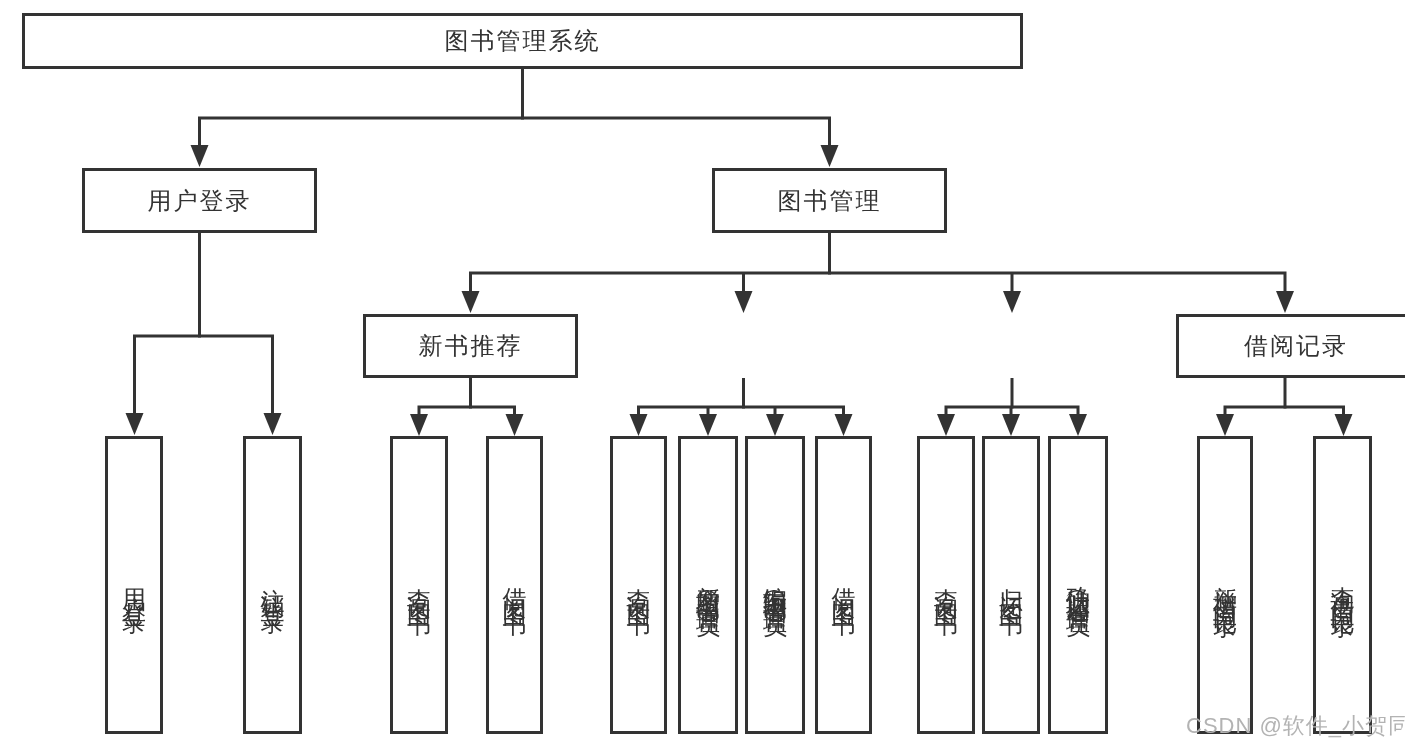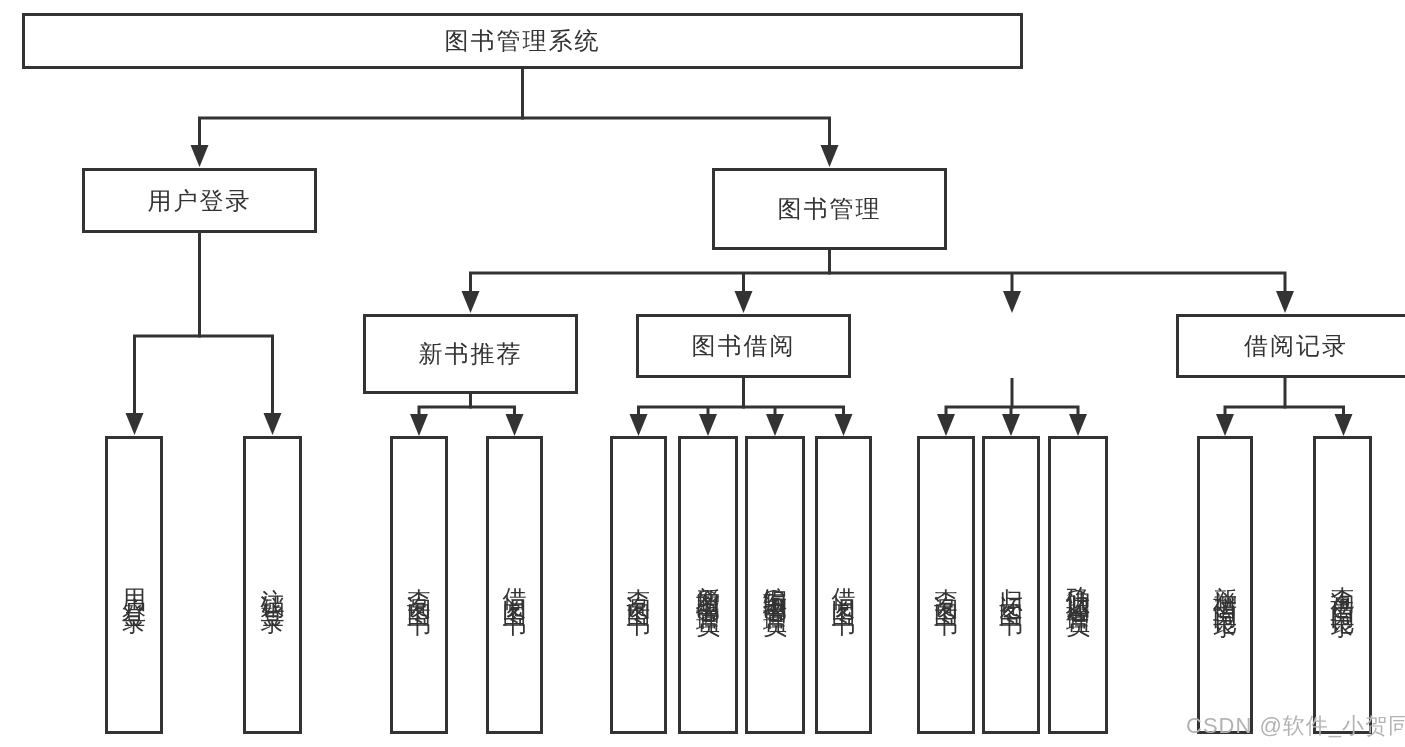--- a/index.html
+++ b/index.html
@@ -94,24 +94,23 @@
 
     <path d="M1285 378 V408.5"></path>
     <path d="M1225 417 V407 H1343.5 V417"></path>
     <polygon points="1216,414 1234,414 1225,436"></polygon>
     <polygon points="1334.5,414 1352.5,414 1343.5,436"></polygon>
   </svg>
 
   <div class="node h" style="left:22px;top:13px;width:1001px;height:56px;">图书管理系统</div>
 
   <div class="node h" style="left:82px;top:168px;width:235px;height:65px;">用户登录</div>
-  <div class="node h" style="left:712px;top:168px;width:235px;height:82px;">图书管理</div>
+  <div class="node h" style="left:712px;top:168px;width:235px;height:65px;">图书管理</div>
 
-  <div class="node h" style="left:363px;top:314px;width:215px;height:80px;">新书推荐</div>
-  <div class="node h" style="left:636px;top:314px;width:215px;height:64px;">图书借阅</div>
+  <div class="node h" style="left:363px;top:314px;width:215px;height:64px;">新书推荐</div>
   <div class="node h" style="left:1176px;top:314px;width:240px;height:64px;">借阅记录</div>
 
   <div class="node v" style="left:105px;top:436px;width:58px;height:298px;">用户登录</div>
   <div class="node v" style="left:243px;top:436px;width:59px;height:298px;">注销登录</div>
 
   <div class="node v" style="left:390px;top:436px;width:58px;height:298px;">查询图书</div>
   <div class="node v" style="left:486px;top:436px;width:57px;height:298px;">借阅图书</div>
 
   <div class="node v" style="left:610px;top:436px;width:57px;height:298px;">查询图书</div>
   <div class="node v" style="left:678px;top:436px;width:60px;height:298px;letter-spacing:4px;">新增图书（管理员）</div>

